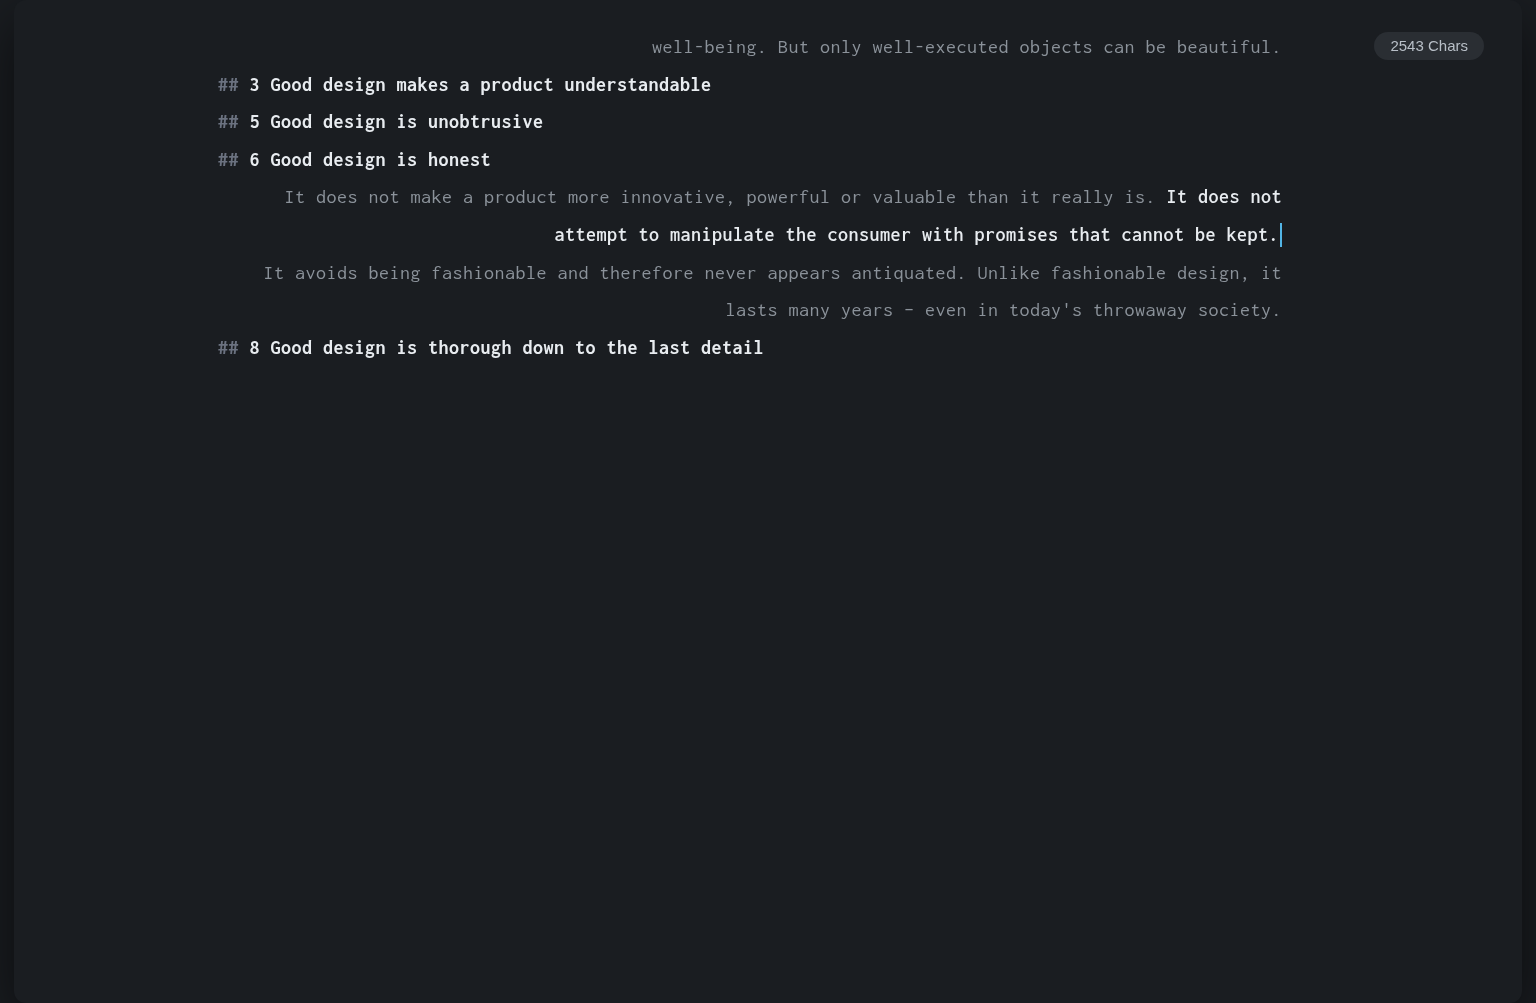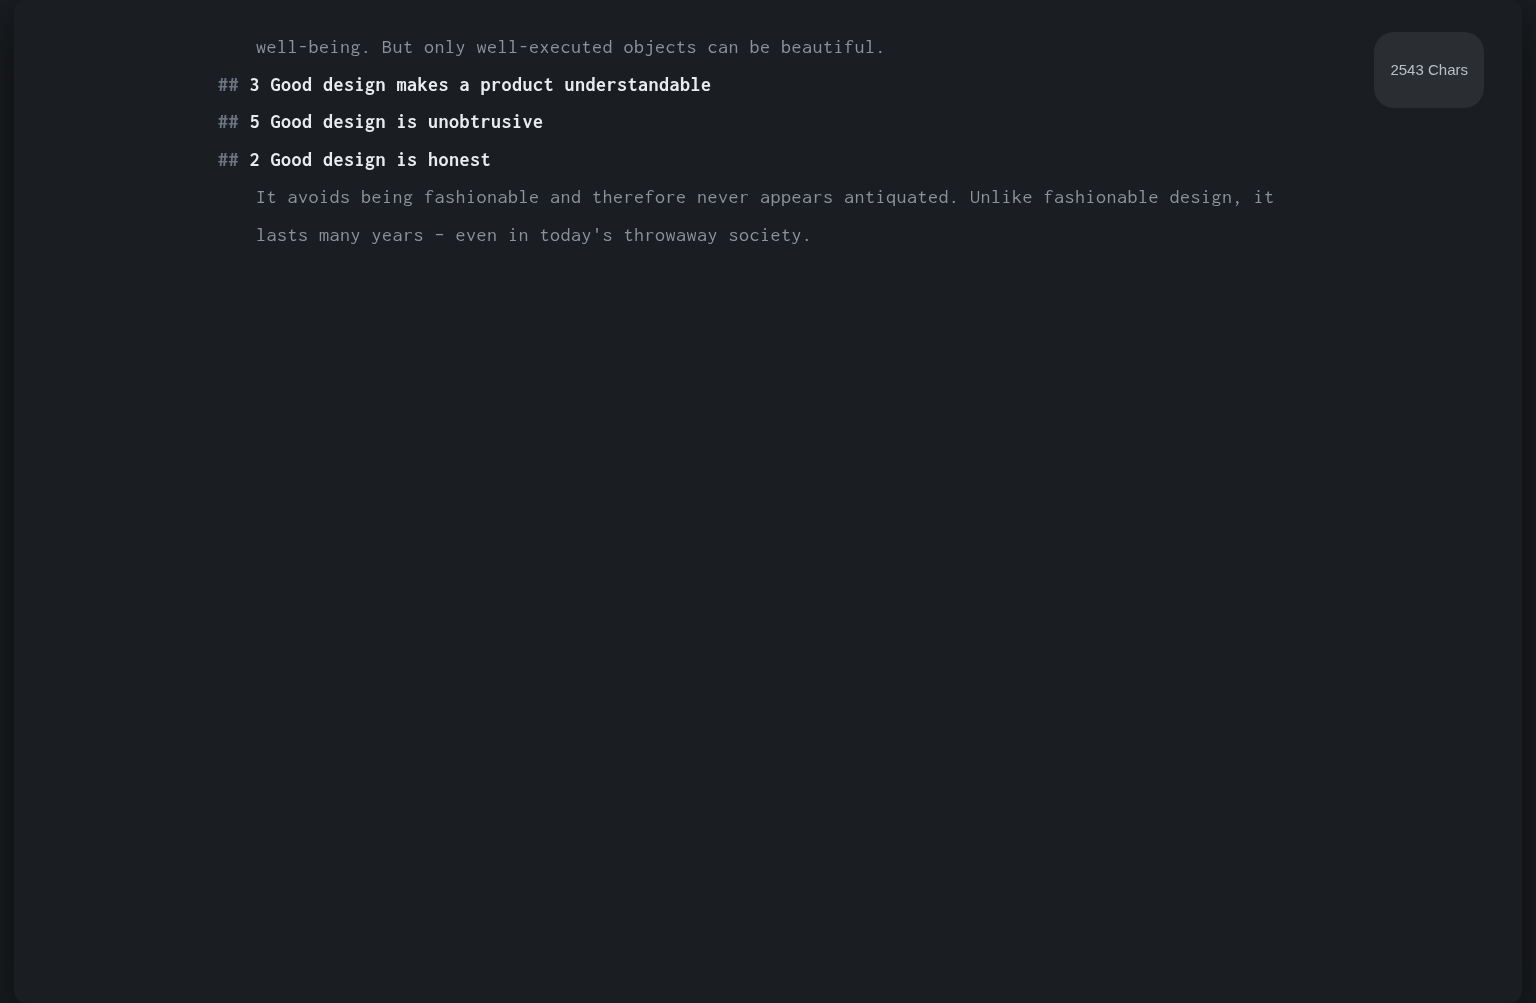--- a/index.html
+++ b/index.html
@@ -76,31 +76,32 @@
     
     .char-badge {
       position: absolute;
       top: 32px;
       right: 38px;
       background: #2a2e33;
       color: #b8bfc7;
       font-family: -apple-system, BlinkMacSystemFont, 'Segoe UI', sans-serif;
       font-size: 15px;
       font-weight: 500;
-      padding: 24px 16px;
+      padding: 0 16px;
       border-radius: 20px;
       letter-spacing: 0;
     }
     
     .section {
       margin-bottom: 0;
     }
     
     .body-wrap {
       padding-left: 0px;
+      text-align: right;
     }
   </style>
 </head>
 <body>
 
 <div class="editor-window">
 
   <div class="char-badge">2543 Chars</div>
 
   <div class="editor-content">
@@ -113,27 +114,31 @@
 
     <div class="section">
       <div class="line heading"><span class="hash">##</span> <span>3 Good design makes a product understandable</span></div>
     </div>
 
     <div class="section">
       <div class="line heading"><span class="hash">##</span> <span>5 Good design is unobtrusive</span></div>
     </div>
 
     <div class="section">
-      <div class="line heading"><span class="hash">##</span> <span>2 Good design is honest</span></div>
+      <div class="line heading"><span class="hash">##</span> <span>6 Good design is honest</span></div>
+      <div class="body-wrap">
+          <span class="line body-text-plain"><span>It does not make a product more innovative, powerful or valuable than it really is. </span><span class="highlighted">It does not attempt to manipulate the consumer with promises that cannot be kept.</span><span class="cursor"></span></span>
+        </div>
     </div>
 
     <div class="section">
       <div class="body-wrap">
           <span class="line body-text-plain">It avoids being fashionable and therefore never appears antiquated. Unlike fashionable design, it lasts many years – even in today's throwaway society.</span>
         </div>
     </div>
 
     <div class="section">
+      <div class="line heading"><span class="hash">##</span> <span>8 Good design is thorough down to the last detail</span></div>
     </div>
 
 
   </div>
 </div>
 
 </body></html>

